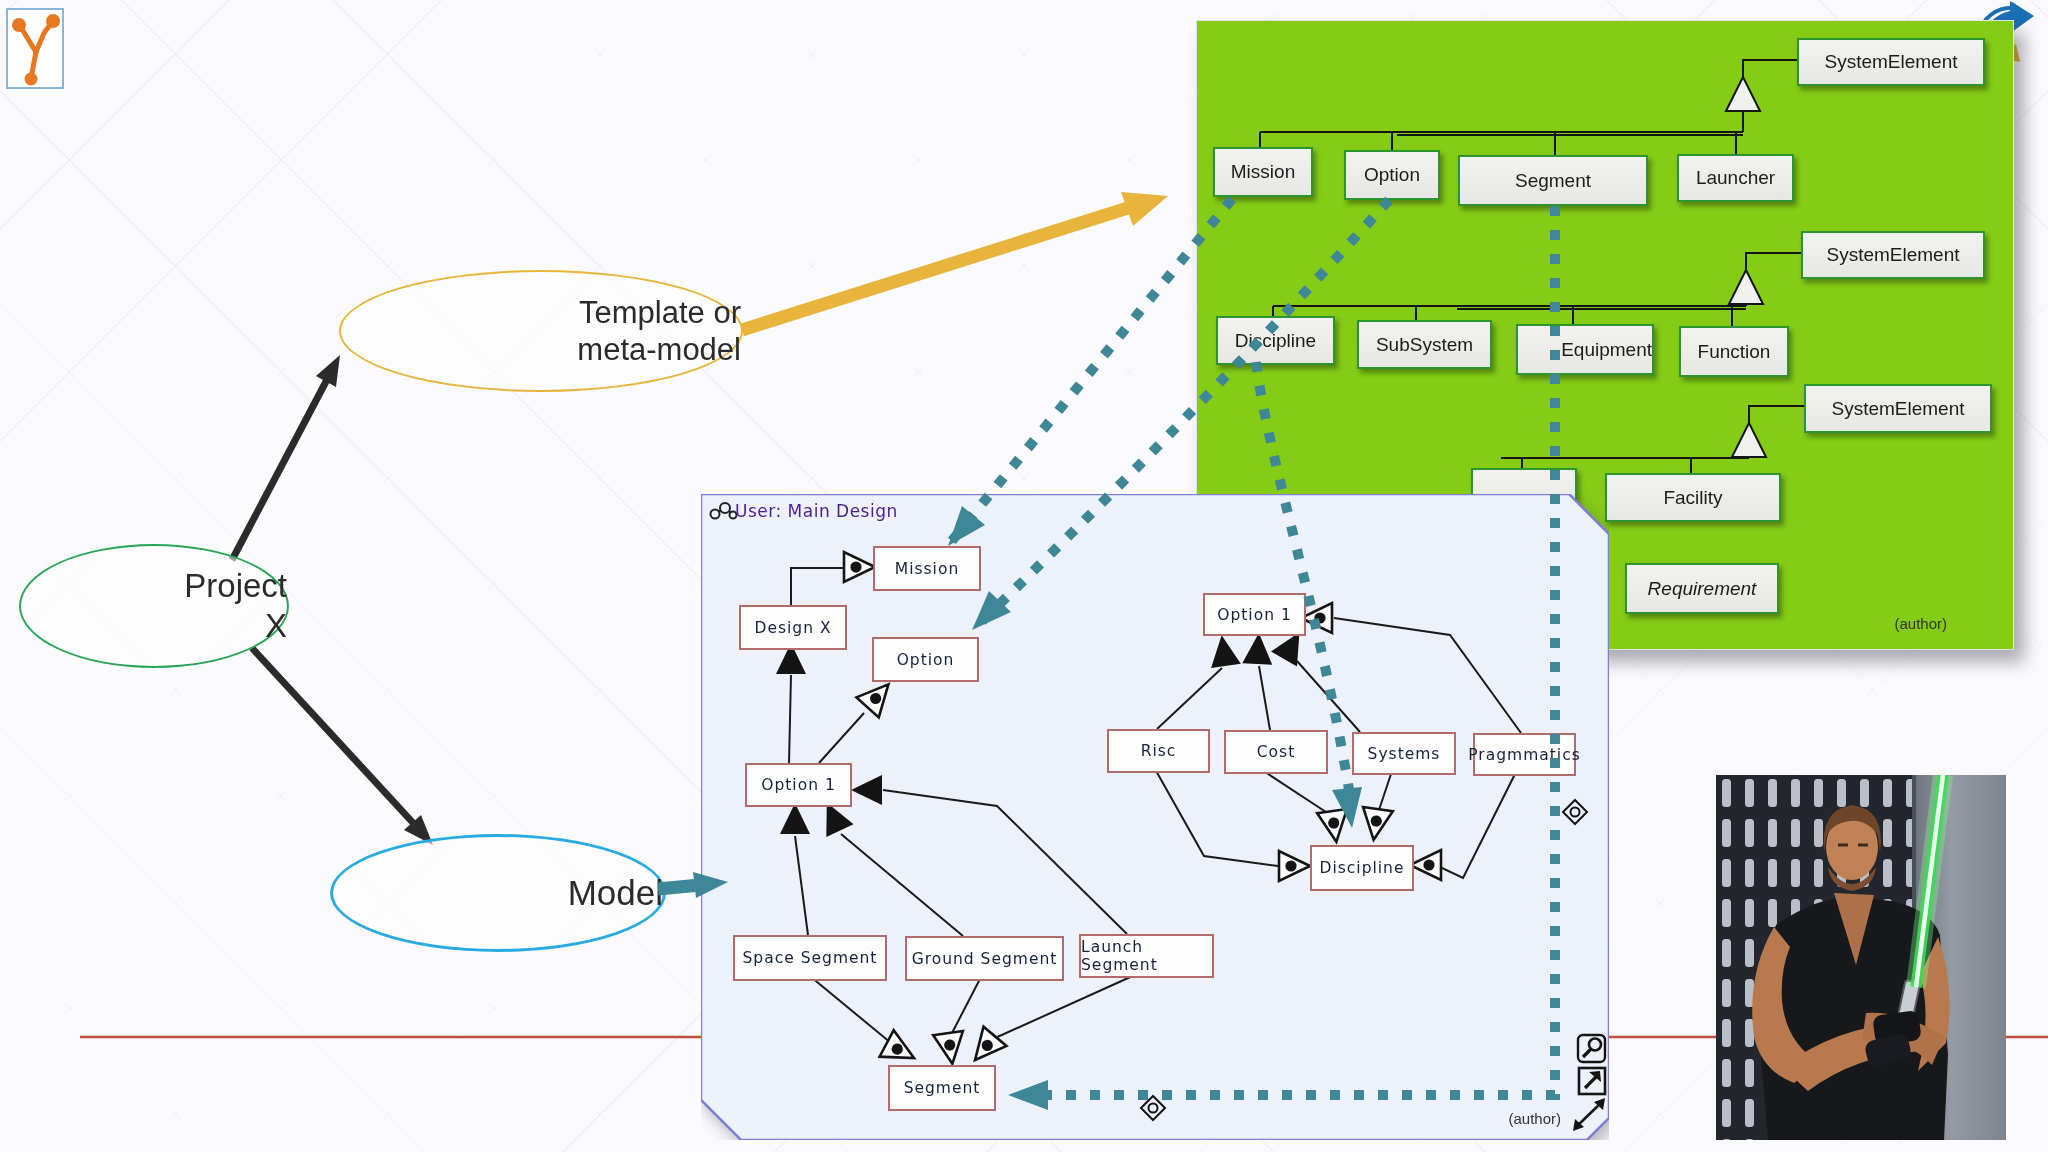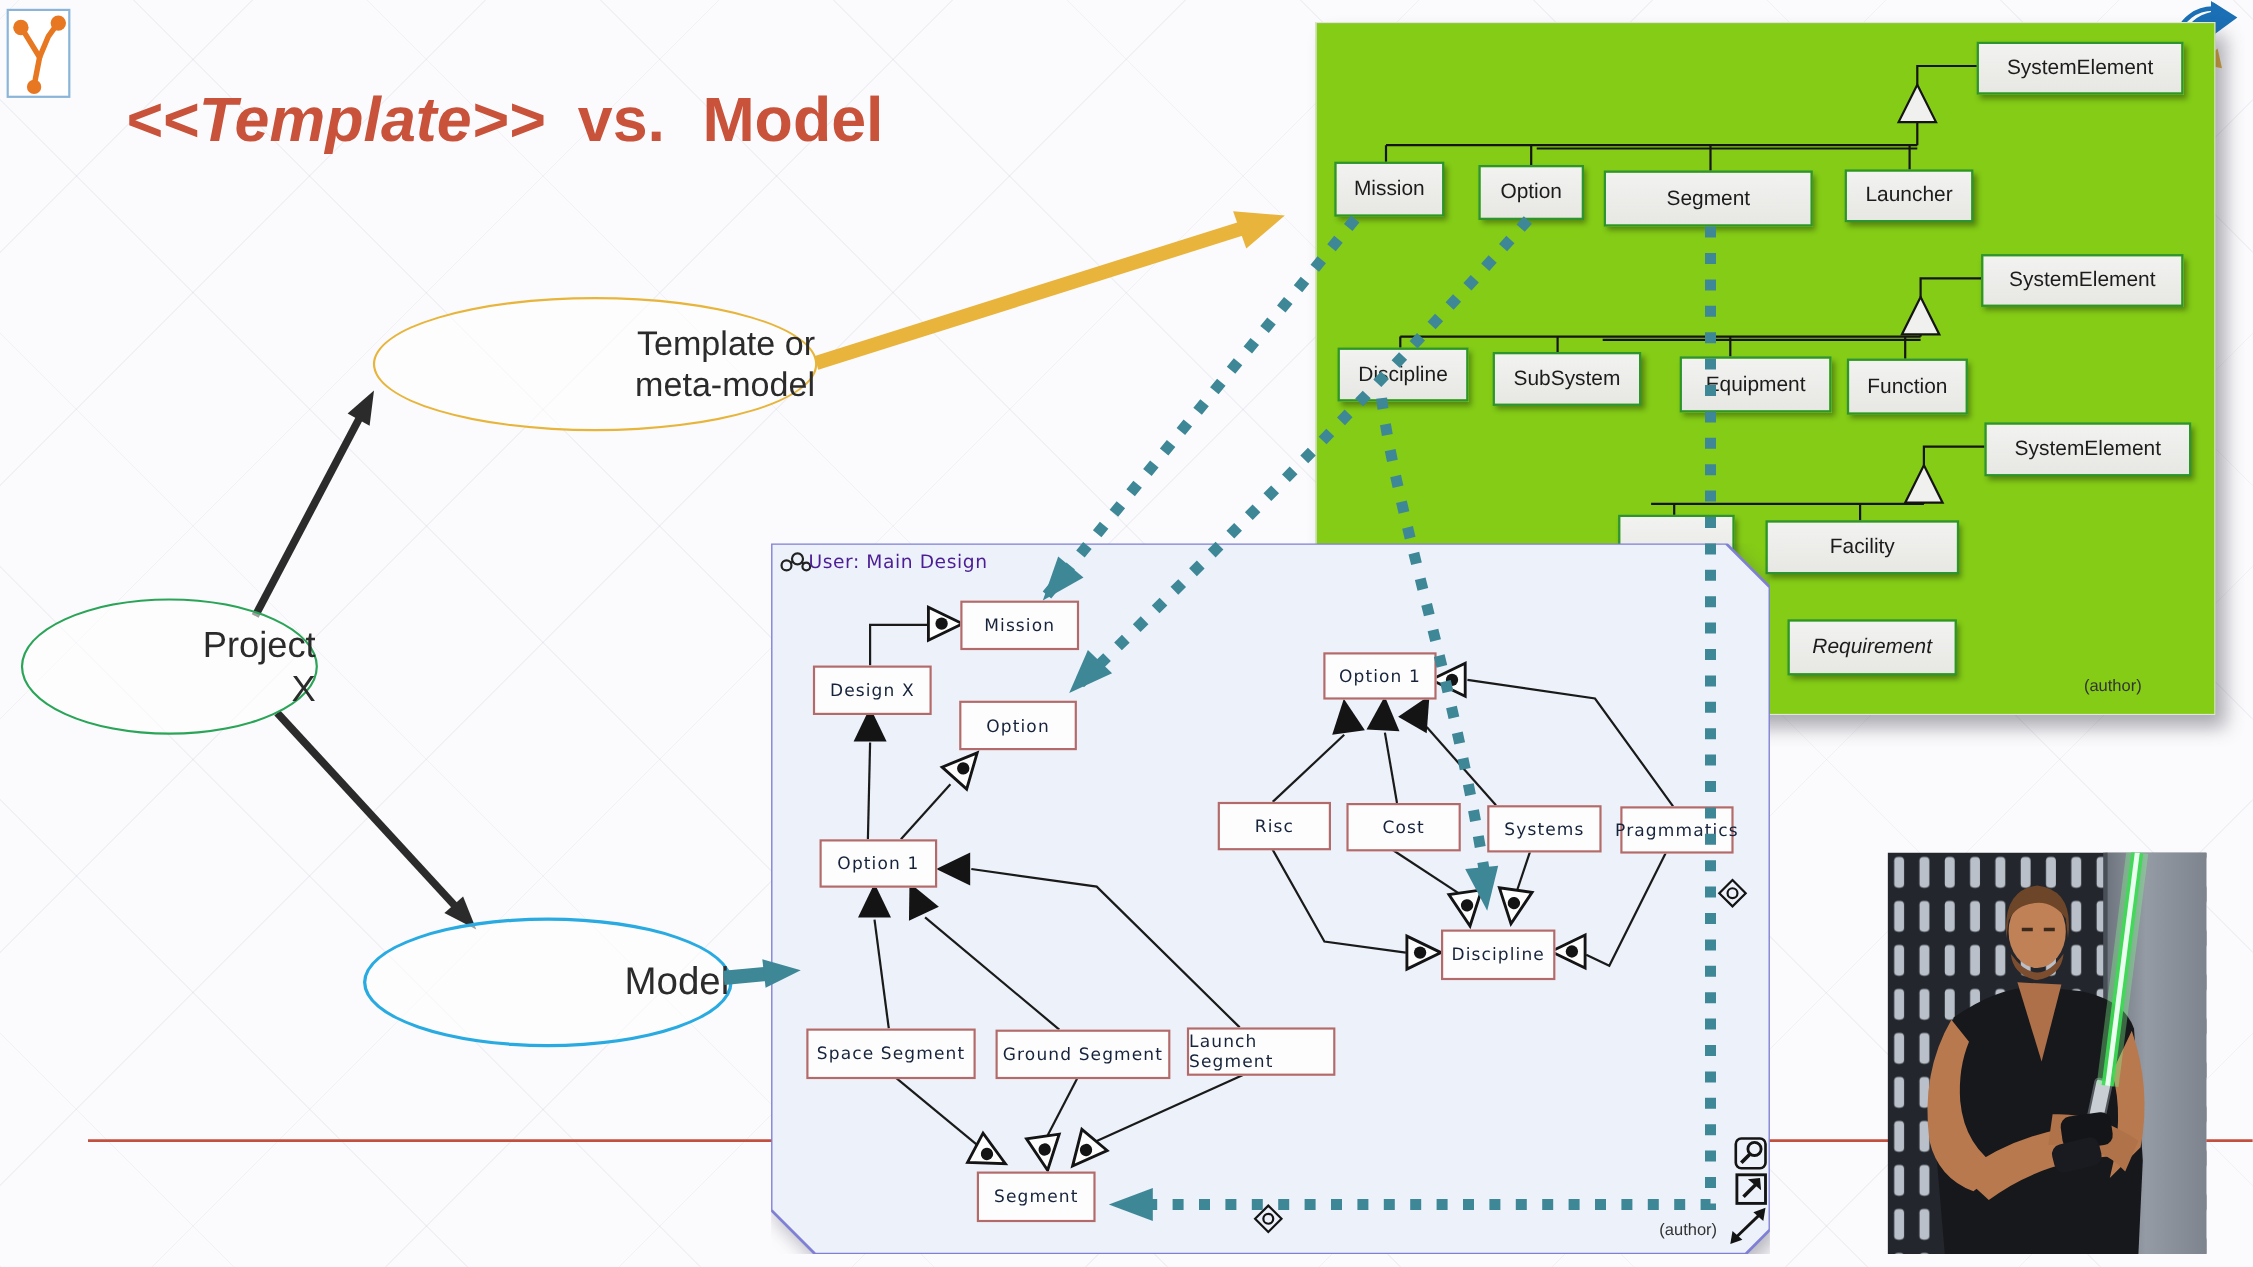--- a/index.html
+++ b/index.html
@@ -80,23 +80,20 @@
 
 <svg class="abs" style="left:1968px;top:0;z-index:1;" width="80" height="70" viewBox="0 0 80 70">
   <polygon points="32,58 48,44 52,62" fill="#e0a92e"></polygon>
   <path d="M22,60 C14,36 28,16 52,16" fill="none" stroke="#1a6fb5" stroke-width="12"></path>
   <polygon points="66,16 44,2 44,32" fill="#1a6fb5"></polygon>
   <path d="M12,36 C12,18 30,6 48,8" fill="none" stroke="#1a6fb5" stroke-width="4"></path>
   <polygon points="54,9 42,1 42,18" fill="#1a6fb5"></polygon>
 </svg>
 
 <div class="abs title z1">
-  <div>
-    <span class="em">&lt;&lt;Template&gt;&gt;</span><span class="vs">vs.</span><span class="mdl">Model</span>
-  </div>
 </div>
 
 <div class="abs ell ell-template z1">
   <div>Template or</div>
   <div>meta-model</div>
 </div>
 <div class="abs ell ell-project z1">
   <div>Project</div>
   <div>X</div>
 </div>
@@ -157,21 +154,21 @@
 
   <div class="tbox" style="left:604px;top:210px;width:180px;height:44px;">
       <span>SystemElement</span>
     </div>
   <div class="tbox" style="left:19px;top:295px;width:115px;height:45px;">
       <span>Discipline</span>
     </div>
   <div class="tbox" style="left:160px;top:299px;width:131px;height:45px;">
       <span>SubSystem</span>
     </div>
-  <div class="tbox" style="left:330px;top:303px;width:134px;height:47px;">
+  <div class="tbox" style="left:319px;top:303px;width:134px;height:47px;justify-content:flex-end;">
       <span>Equipment</span>
     </div>
   <div class="tbox" style="left:482px;top:305px;width:106px;height:47px;">
       <span>Function</span>
     </div>
 
   <div class="tbox" style="left:607px;top:363px;width:184px;height:45px;">
       <span>SystemElement</span>
     </div>
   <div class="tbox" style="left:274px;top:447px;width:102px;height:45px;"></div>

